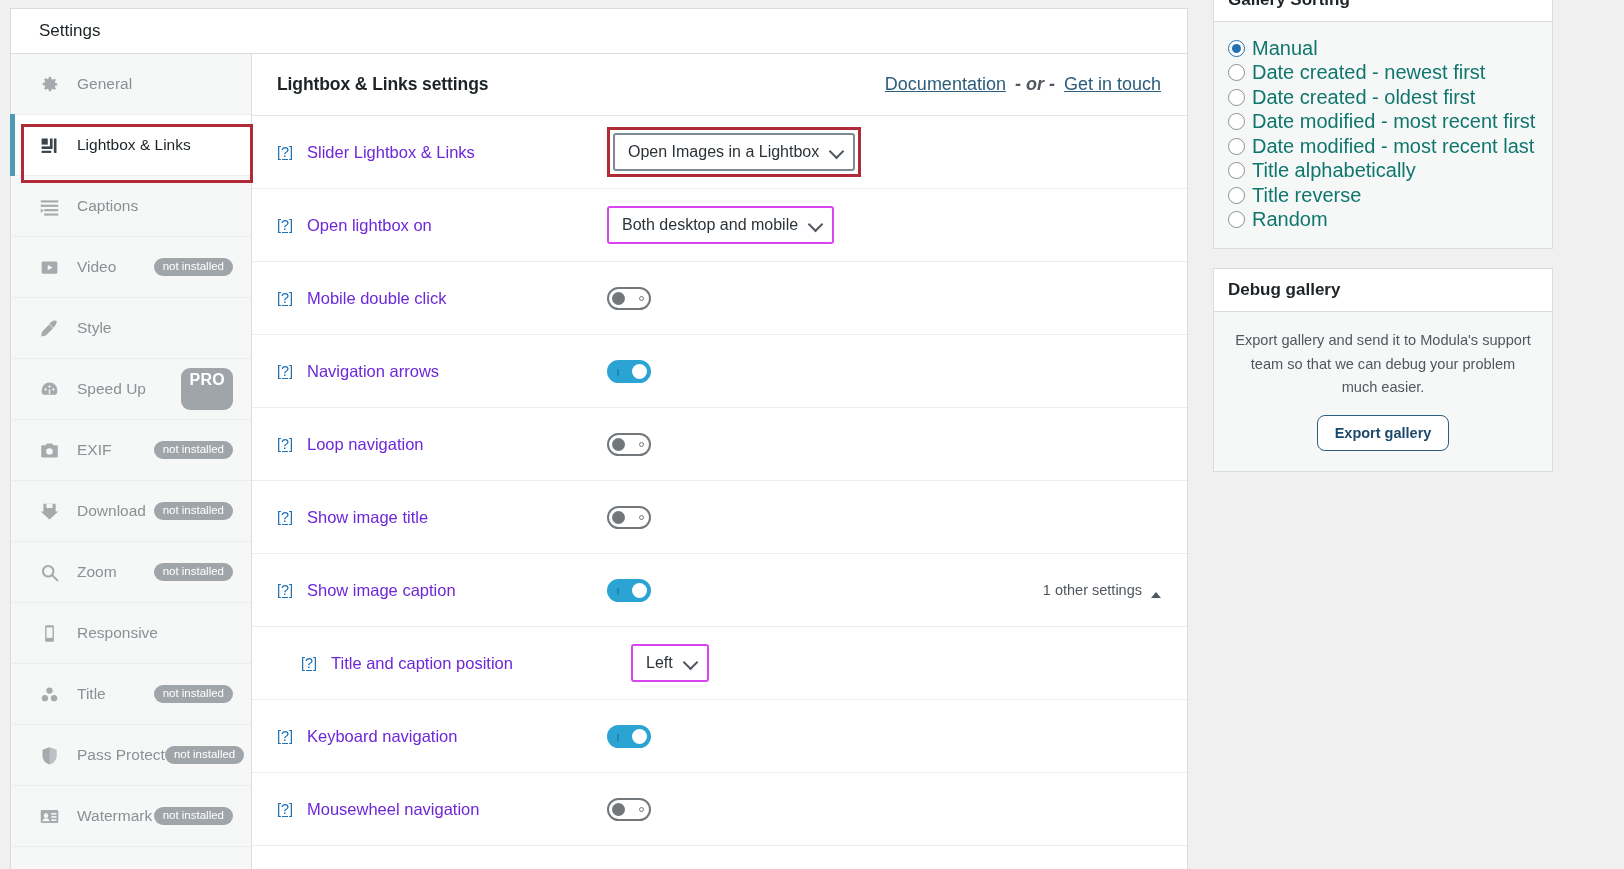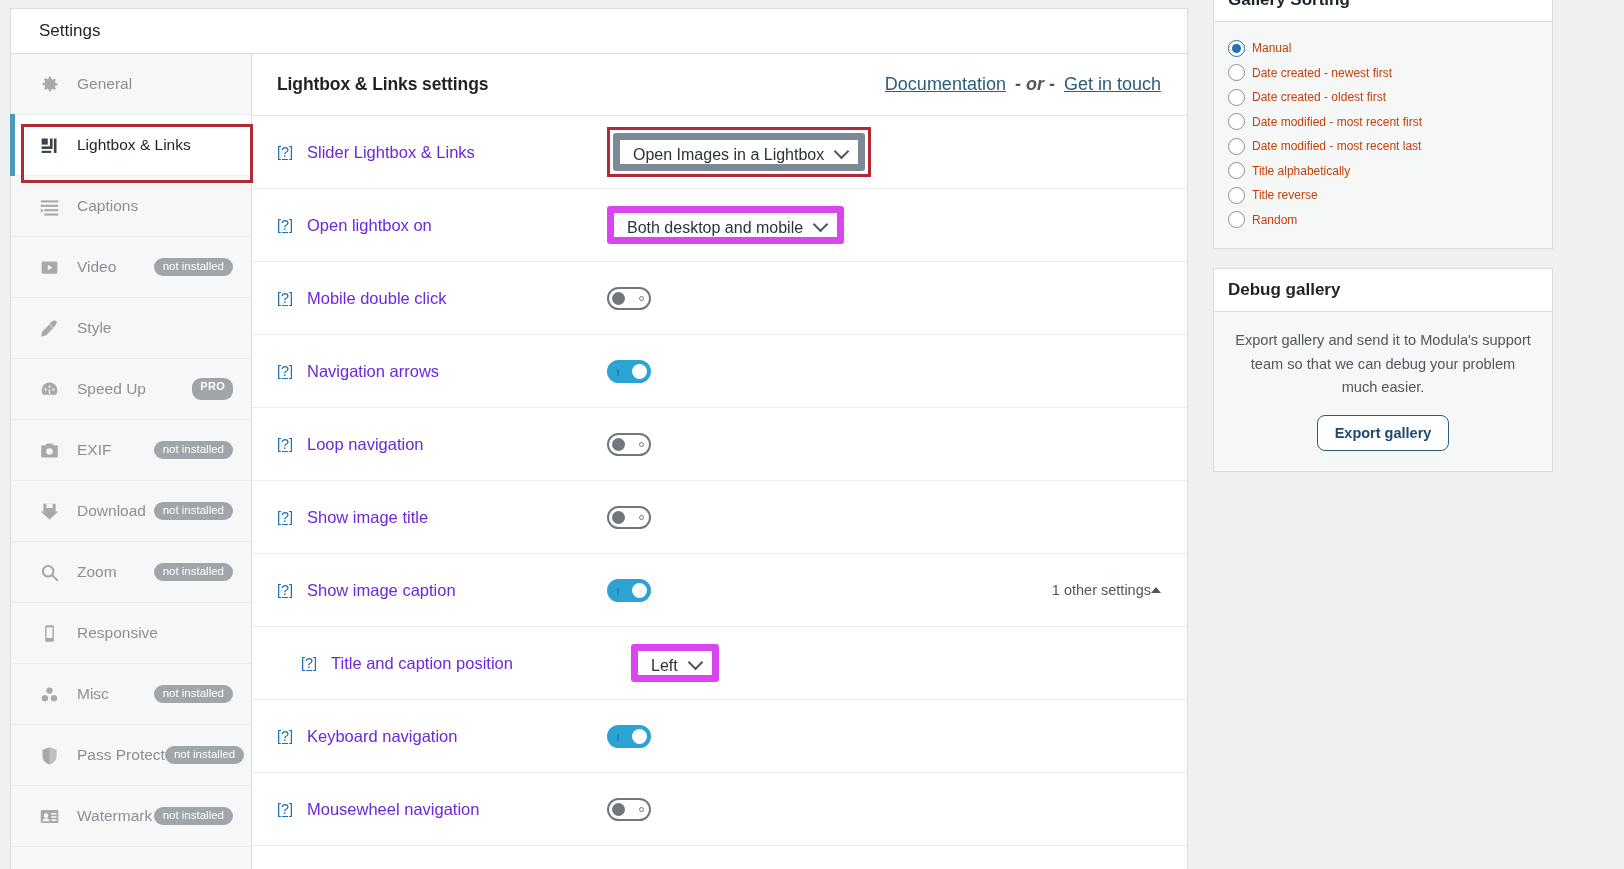--- a/index.html
+++ b/index.html
@@ -38,21 +38,21 @@
   .nav-item .nav-icon{
     width:23px;height:23px;flex:0 0 23px;margin-right:16px;
     display:flex;align-items:center;justify-content:center;color:#a7aaad;
   }
   .nav-item .nav-label{white-space:nowrap;}
   .nav-item .nav-badge{
     margin-left:auto;margin-right:18px;background:#a0a5aa;color:#fff;
     font-size:11.5px;border-radius:9px;padding:2px 9px 3px;line-height:1.2;
     white-space:nowrap;
   }
-  .nav-item .nav-badge.pro{padding:2px 8px 7px;font-weight:700;font-size:11px;letter-spacing:.3px;}
+  .nav-item .nav-badge.pro{padding:2px 8px 20px;font-weight:700;font-size:16px;letter-spacing:.3px;}
   .nav-item.active{
     background:#ffffff;color:#1d2327;
   }
   .nav-item.active .nav-icon{color:#3c434a;}
   .nav-item.active::before{
     content:"";position:absolute;left:-1px;top:-1px;bottom:-1px;width:5px;background:#4d9ab5;
   }
   #active-outline{
     position:absolute;left:10px;top:115px;width:232px;height:59px;
     border:3px solid #b02a37;box-sizing:border-box;pointer-events:none;z-index:5;
@@ -79,33 +79,33 @@
     color:#2271b1;font-size:14.5px;width:22px;flex:0 0 22px;
     text-decoration:underline;text-underline-offset:2px;cursor:help;
   }
   .srow .slabel{
     font-size:16.5px;color:#6d28d9;font-weight:400;margin-left:8px;
     width:300px;flex:0 0 300px;
   }
   .srow.indented{padding-left:49px;}
   .srow .sctrl{display:flex;align-items:center;}
   .srow .other-settings{
-    margin-left:auto;display:flex;align-items:center;gap:0;
+    margin-left:auto;display:flex;align-items:flex-end;gap:9px;
     font-size:14.5px;color:#50575e;cursor:pointer;
   }
   .caret-up{
     display:inline-block;width:0;height:0;
     border-left:5px solid transparent;border-right:5px solid transparent;
     border-bottom:6px solid #50575e;
   }
 
   
   .sel{
-    position:relative;display:inline-flex;align-items:flex-end;
-    height:38px;border:7px solid #d946ef;border-radius:3px;background:#fff;
+    position:relative;display:inline-flex;align-items:center;
+    height:38px;border:2px solid #d946ef;border-radius:3px;background:#fff;
     padding:0 34px 0 13px;font-size:16px;color:#2c3338;cursor:pointer;
     box-sizing:border-box;white-space:nowrap;
   }
   .sel .chev{
     position:absolute;right:11px;top:50%;width:9px;height:9px;margin-top:-6px;
     border-right:2px solid #50575e;border-bottom:2px solid #50575e;
     transform:rotate(45deg);
   }
   #slider-select-outline{
     border:3px solid #b02a37;padding:3px;display:inline-block;box-sizing:border-box;
@@ -150,21 +150,21 @@
   .radio-row{display:flex;align-items:center;min-height:24.5px;cursor:pointer;}
   .radio{
     width:17px;height:17px;flex:0 0 17px;border-radius:50%;border:1px solid #8c8f94;
     background:#fff;box-sizing:border-box;position:relative;margin-right:7px;
   }
   .radio.checked{border:1px solid #2271b1;}
   .radio.checked::after{
     content:"";position:absolute;left:3px;top:3px;width:9px;height:9px;
     border-radius:50%;background:#2271b1;
   }
-  .radio-label{font-size:12px;color:#c2410c;}
+  .radio-label{font-size:20px;color:#0f766e;}
   #debug-body{padding:17px 18px 20px;text-align:center;}
   #debug-text{font-size:14.6px;color:#50575e;line-height:1.62;}
   #export-btn{
     margin-top:15px;display:inline-block;background:#fff;border:1px solid #2c5d7c;
     border-radius:8px;color:#1d4a6b;font-size:14.5px;font-weight:700;
     padding:9px 17px;cursor:pointer;
   }
 </style>
 </head>
 <body>
@@ -283,21 +283,21 @@
           <span class="nav-label">Responsive</span>
         </div>
         <div class="nav-item">
           <span class="nav-icon">
             <svg viewBox="0 0 24 24" width="21" height="21" fill="currentColor">
               <circle cx="12" cy="7.5" r="3.6"></circle>
               <circle cx="6.8" cy="16.2" r="3.6"></circle>
               <circle cx="17.2" cy="16.2" r="3.6"></circle>
             </svg>
           </span>
-          <span class="nav-label">Misc</span>
+          <span class="nav-label">Title</span>
           <span class="nav-badge">not installed</span>
         </div>
         <div class="nav-item">
           <span class="nav-icon">
             <svg viewBox="0 0 24 24" width="21" height="21" fill="currentColor">
               <path d="M12 2.5L4 5.5v7c0 4.7 3.3 8.3 8 9.8 4.7-1.5 8-5.1 8-9.8v-7z"></path>
               <path d="M12 2.5v19.8c4.7-1.5 8-5.1 8-9.8v-7z" fill="#dcdcde" opacity=".45"></path>
             </svg>
           </span>
           <span class="nav-label">Pass Protect</span>

